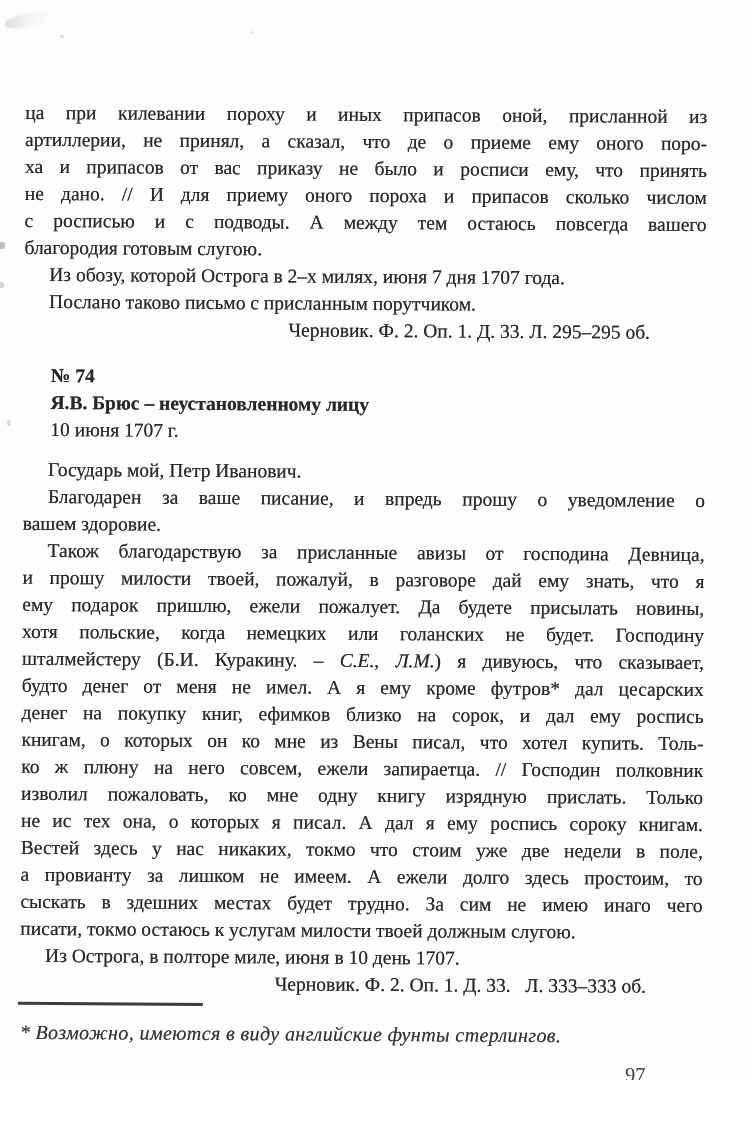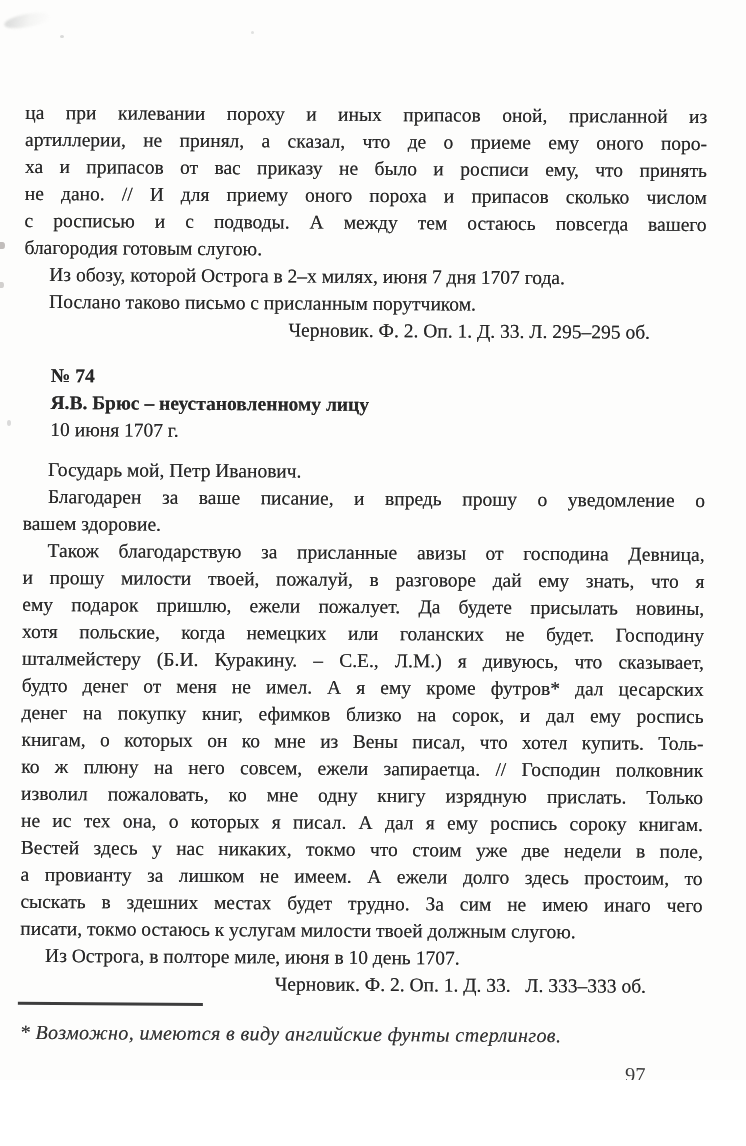--- a/index.html
+++ b/index.html
@@ -29,21 +29,21 @@
     text-shadow: 0 0 0.5px rgba(45,45,45,0.75);
   }
   .ln { margin: 0; }
   .j  { text-align: justify; text-align-last: justify; text-justify: inter-word; }
   .in { text-indent: 25px; }
   .ref { text-align: right; padding-right: 56px; }
   .hnum, .htitle { font-weight: bold; text-indent: 27px; }
   .hdate { text-indent: 27px; }
   .gap-lg { margin-top: 20px; }
   .gap-sm { margin-top: 13px; }
-  .it { }
+  .it { font-style: italic; }
   .fn-rule {
     position: absolute;
     left: 24px;
     top: 1004px;
     width: 185px;
     height: 3px;
     background: #3d3d3d;
   }
   .footnote {
     position: absolute;

